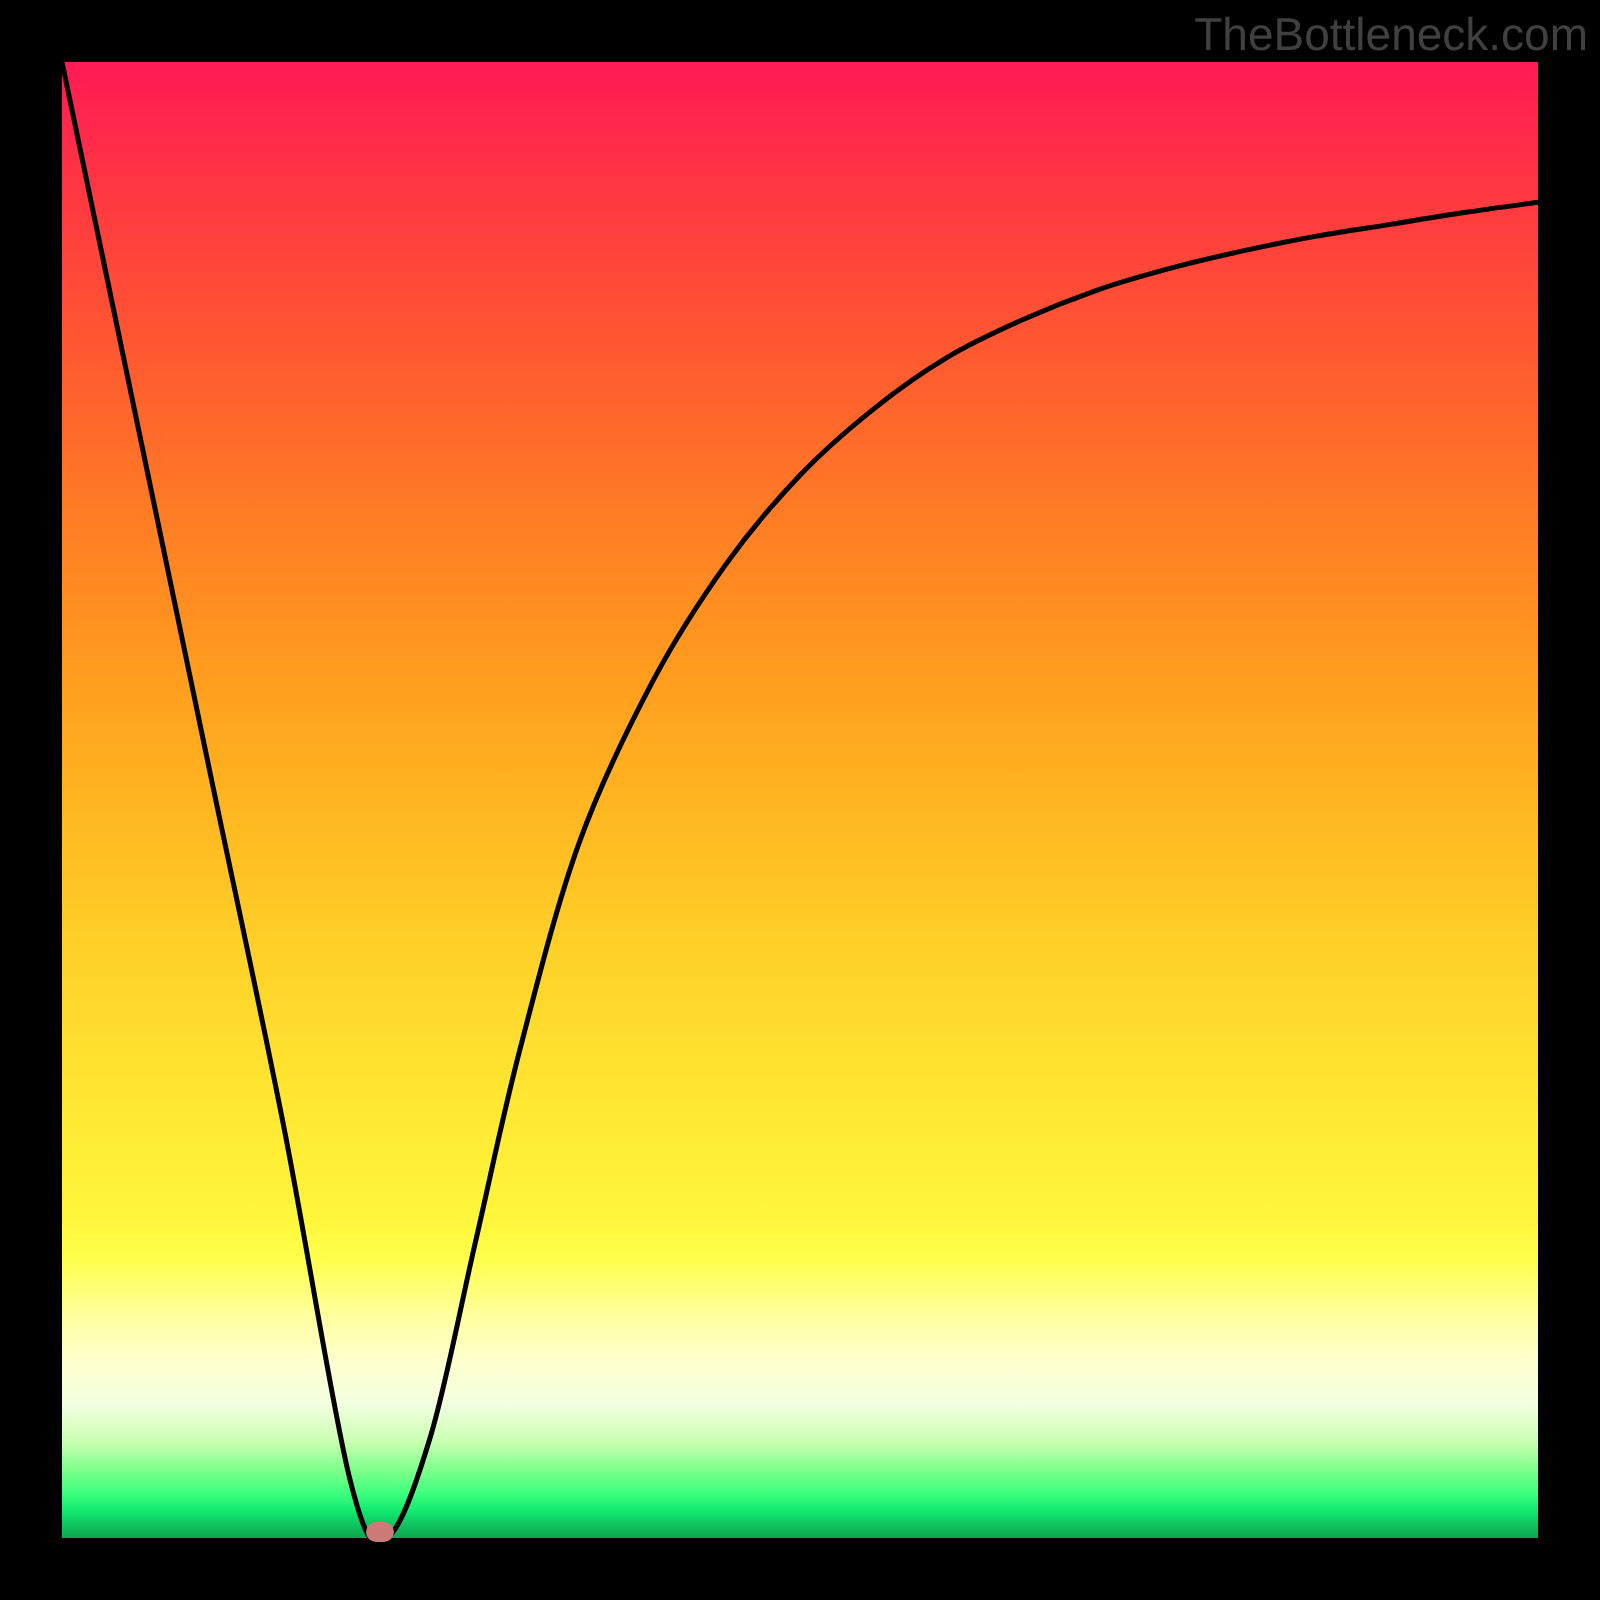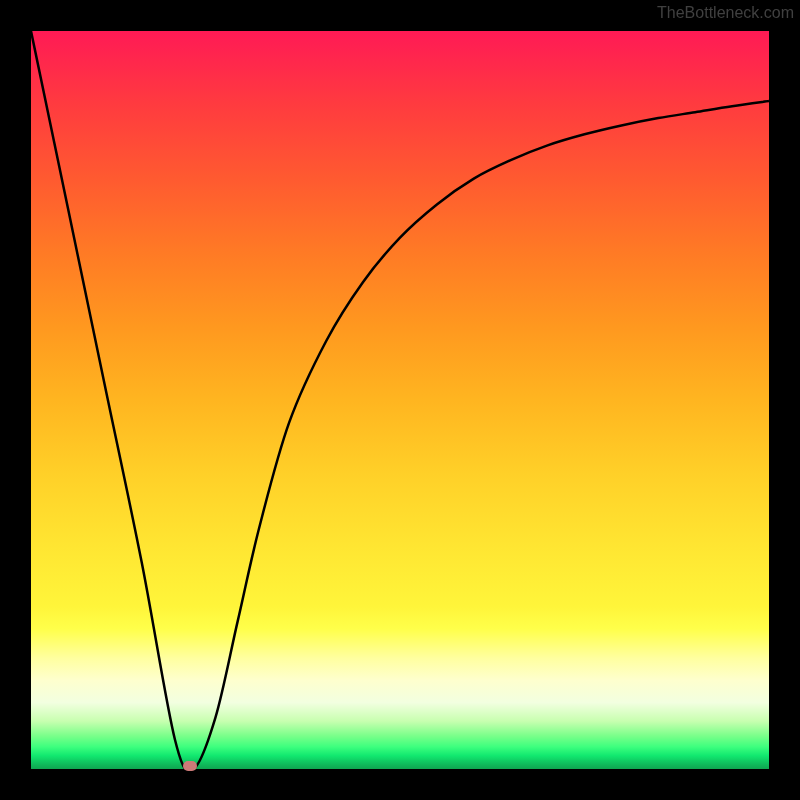--- a/index.html
+++ b/index.html
@@ -36,21 +36,21 @@
       #3dff7e 97%,
       #11e86f 98.2%,
       #0fbd5c 99.3%,
       #0fa550 100%);
   }
   .watermark {
     position: absolute;
     top: 4px;
     right: 6px;
     color: #404040;
-    font-size: 16px;
+    font-size: 23px;
     letter-spacing: 0px;
     font-weight: 400;
   }
   .curve-svg {
     position: absolute;
     left: 31px;
     top: 31px;
     width: 738px;
     height: 738px;
   }

